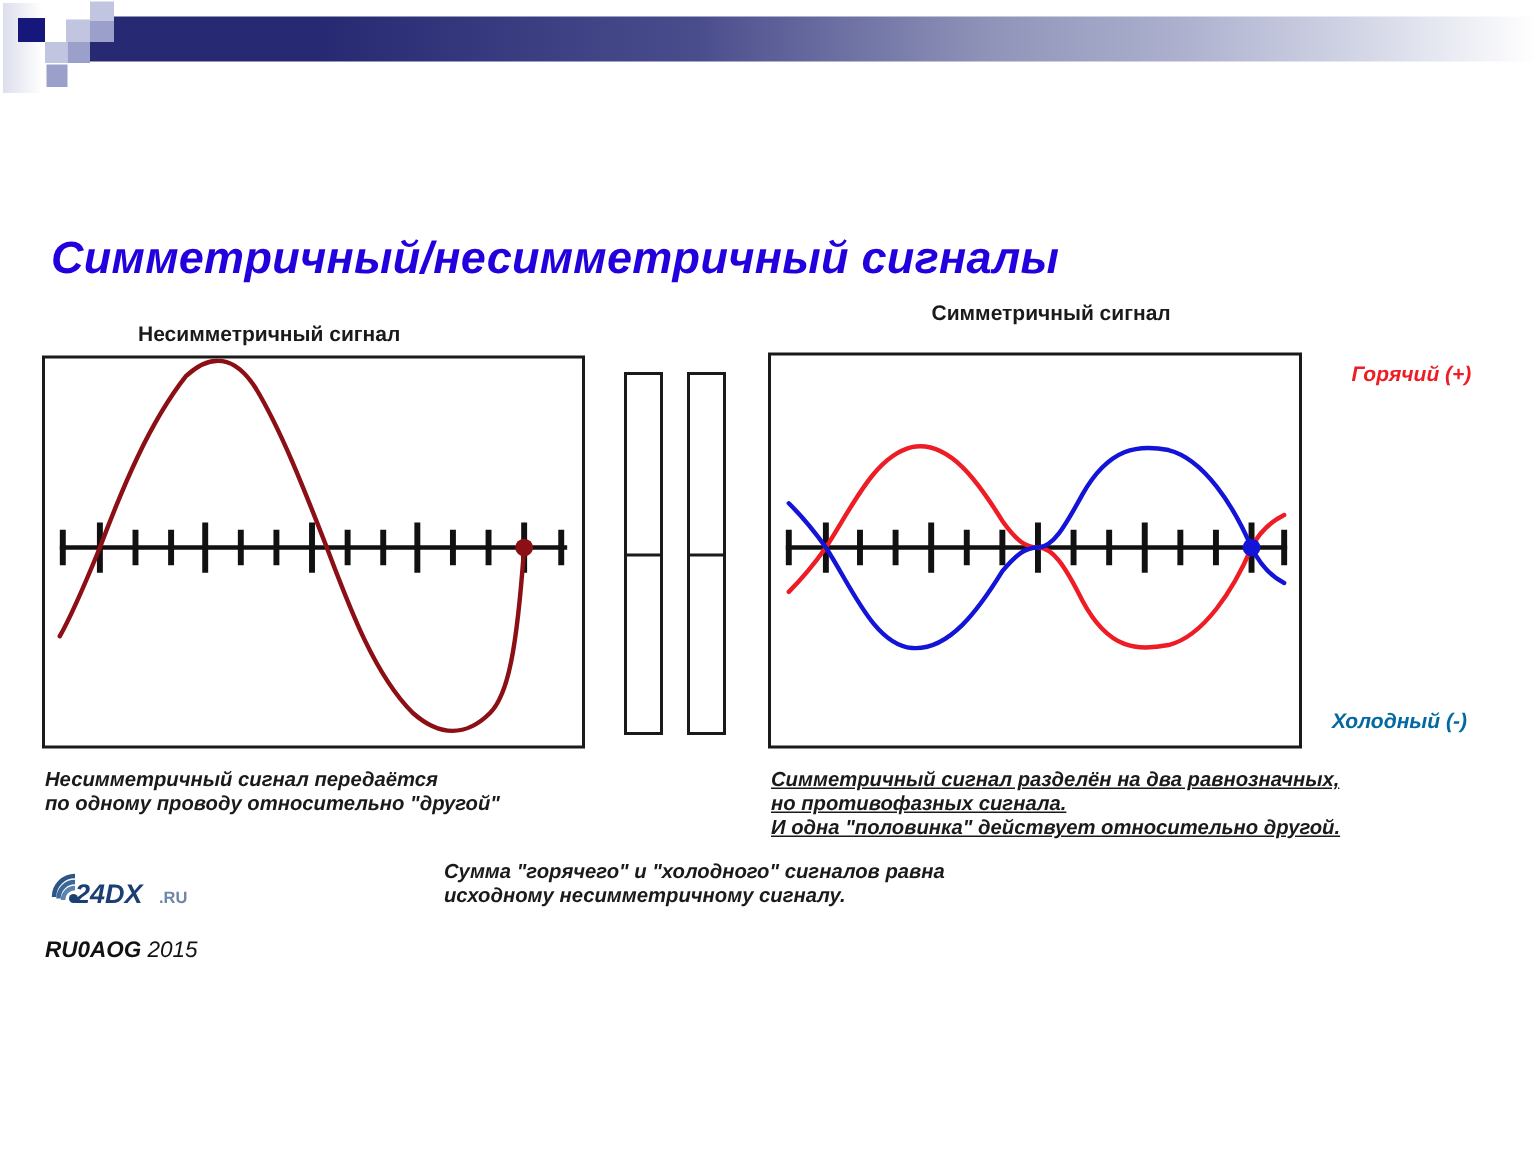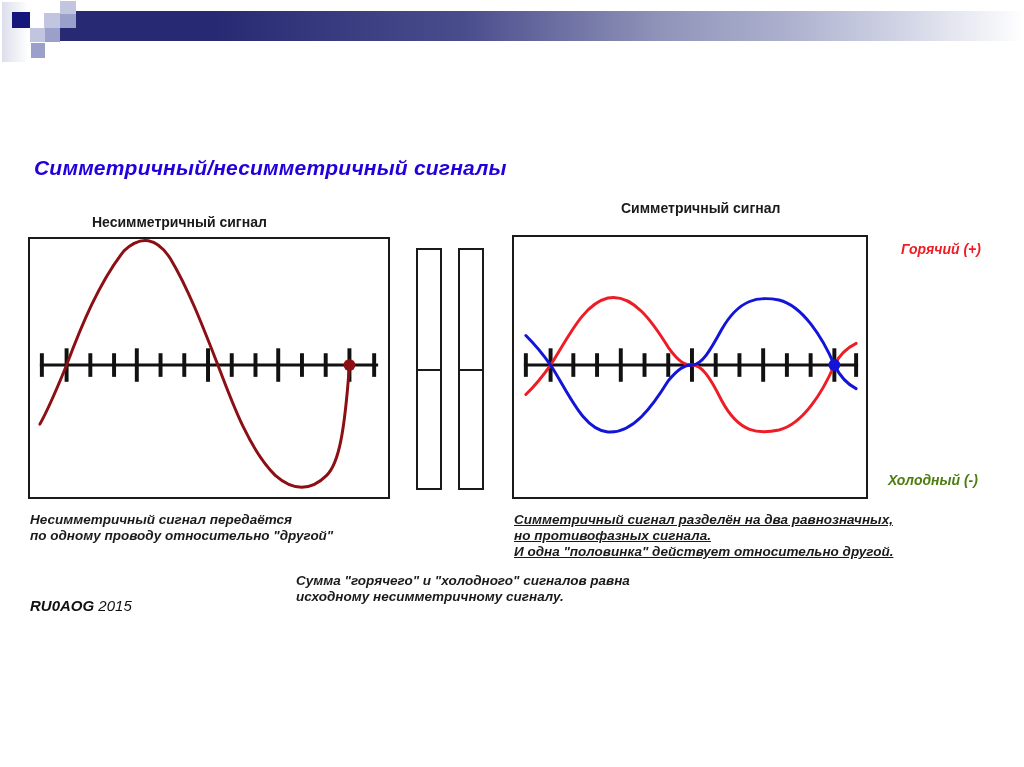--- a/index.html
+++ b/index.html
@@ -44,21 +44,21 @@
   .sq-lav-c  { left: 60px; top: 14px; width: 16px; height: 14px; background: #9ba0cb; }
   .sq-lav-d  { left: 30px; top: 28px; width: 15px; height: 14px; background: #c2c5e0; }
   .sq-lav-e  { left: 45px; top: 28px; width: 15px; height: 14px; background: #9ba0cb; }
   .sq-lav-f  { left: 31px; top: 43px; width: 14px; height: 15px; background: #9ba0cb; }
 
   
   #page-title {
     position: absolute;
     left: 34px;
     top: 156px;
-    font-size: 21px;
+    font-size: 30px;
     font-weight: bold;
     font-style: italic;
     color: #2200dd;
     letter-spacing: 0.2px;
     white-space: nowrap;
   }
 
   
   .chart-heading {
     position: absolute;
@@ -104,21 +104,21 @@
 
   
   .side-legend {
     position: absolute;
     font-size: 14px;
     font-style: italic;
     font-weight: bold;
     white-space: nowrap;
   }
   #legend-hot  { left: 901px; top: 241px; color: #ee1c24; }
-  #legend-cold { left: 888px; top: 472px; color: #4d7c0f; }
+  #legend-cold { left: 888px; top: 472px; color: #0369a1; }
 
   
   .caption {
     position: absolute;
     font-size: 13.5px;
     font-style: italic;
     font-weight: bold;
     color: #1a1a1a;
     line-height: 16px;
     white-space: pre;
@@ -260,17 +260,29 @@
 
 <div id="caption-unbalanced" class="caption">Несимметричный сигнал передаётся
 по одному проводу относительно "другой"</div>
 <div id="caption-balanced" class="caption">Симметричный сигнал разделён на два равнозначных,
 но противофазных сигнала.
 И одна "половинка" действует относительно другой.</div>
 <div id="caption-sum" class="caption">Сумма "горячего" и "холодного" сигналов равна
 исходному несимметричному сигналу.</div>
 
 <div id="logo-block">
+  <div id="logo-mark">
+    <svg width="118" height="28" viewBox="0 0 118 28">
+      <g>
+        <path d="M6 20 A 14 14 0 0 1 20 6" fill="none" stroke="#2d5686" stroke-width="3"></path>
+        <path d="M9 21 A 11 11 0 0 1 20 10" fill="none" stroke="#3c6898" stroke-width="3"></path>
+        <path d="M12 22 A 8 8 0 0 1 20 14" fill="none" stroke="#5a84b0" stroke-width="3"></path>
+        <circle cx="19" cy="21" r="3" fill="#1c3f73"></circle>
+      </g>
+      <text x="20" y="24" font-family="Liberation Sans, sans-serif" font-size="18" font-weight="bold" font-style="italic" fill="#1c3f73">24DX</text>
+      <text x="76" y="24" font-family="Liberation Sans, sans-serif" font-size="11" font-weight="bold" fill="#6f86a8">.RU</text>
+    </svg>
+  </div>
   <div id="logo-credit">
     <span class="call">RU0AOG</span>
     <span>2015</span>
   </div>
 </div>
 
 </body></html>

